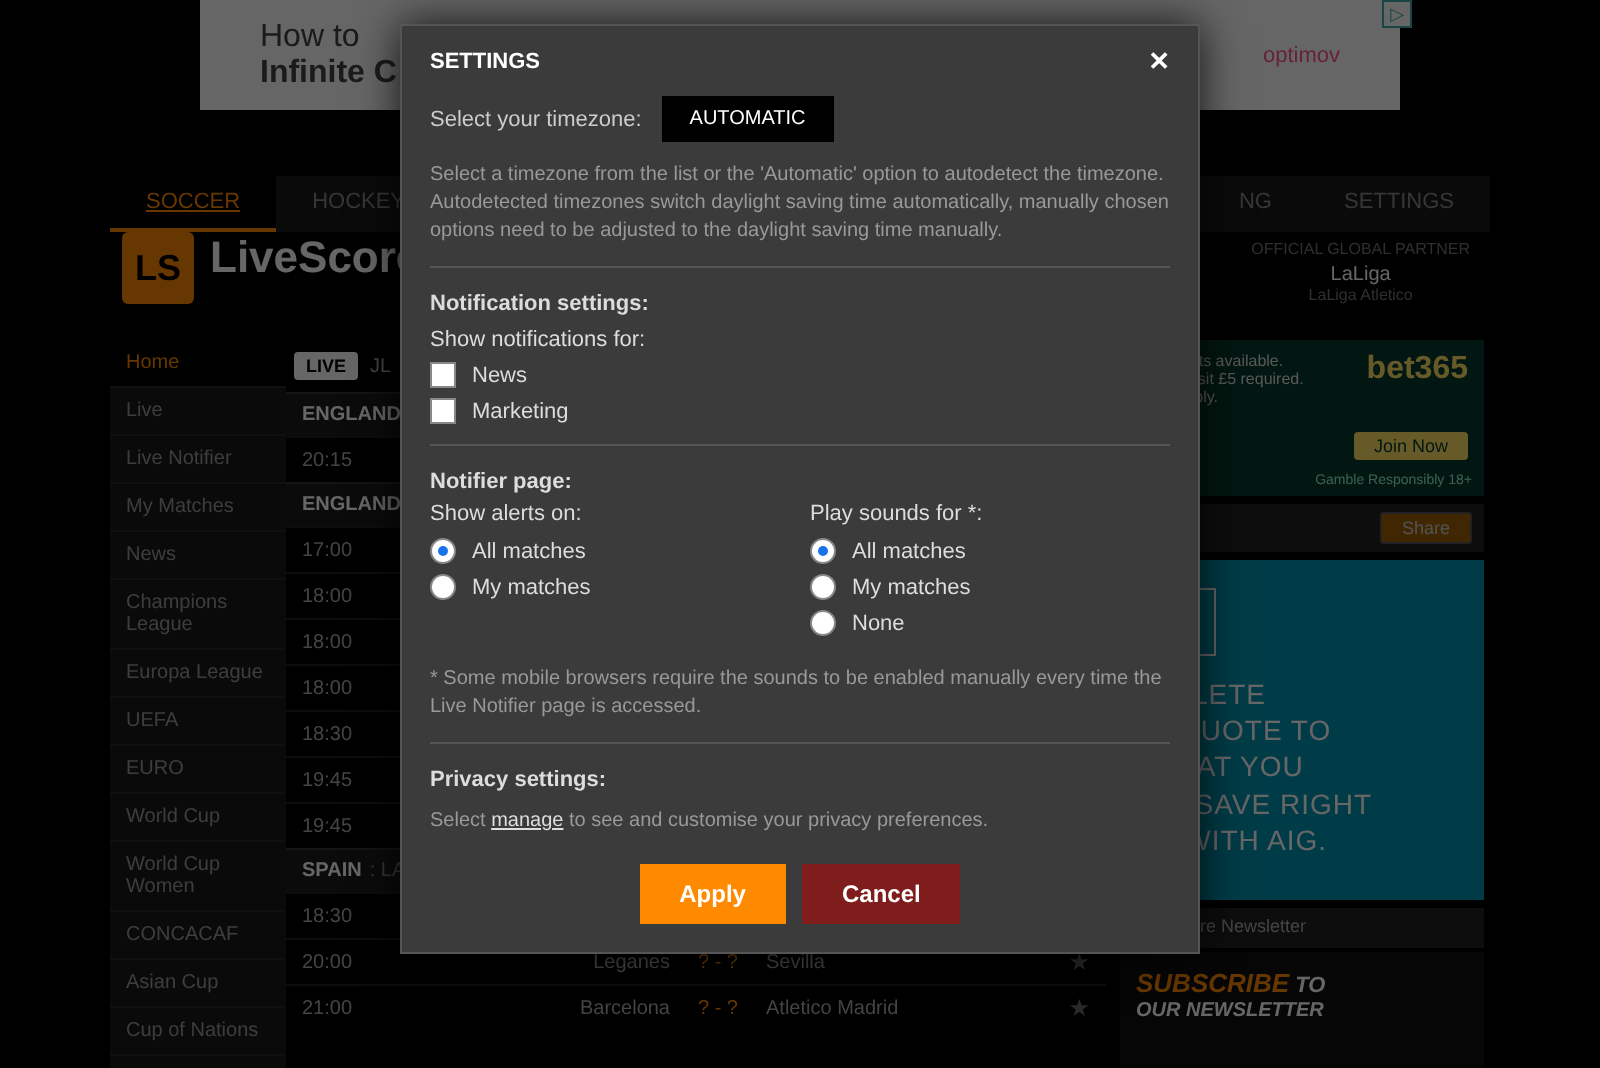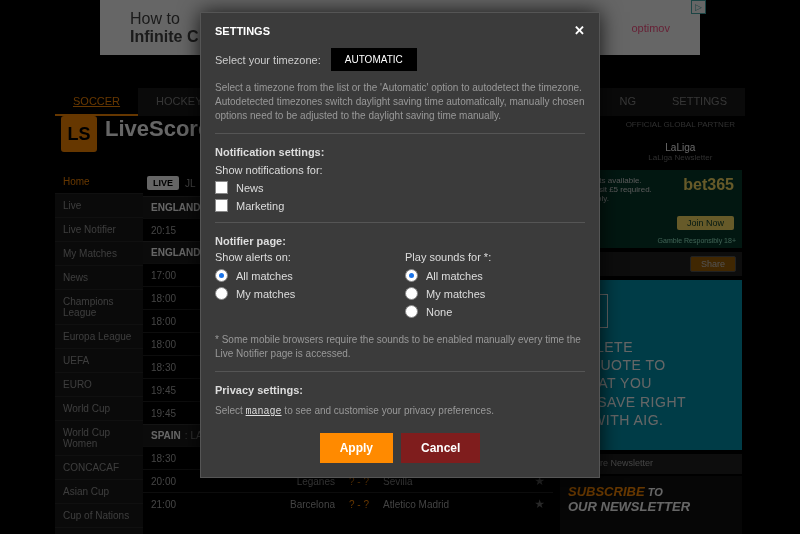--- a/index.html
+++ b/index.html
@@ -30,21 +30,21 @@
   .topnav .spacer { flex: 1; }
   
   .logorow {
     position: absolute; top: 116px; left: 55px; right: 55px; height: 54px;
     background: #000; display: flex; align-items: flex-start;
   }
   .logo-badge { width: 36px; height: 36px; background: #ff8a00; color: #000; font-weight: bold; font-size: 18px; display:flex; align-items:center; justify-content:center; margin: 0 8px 0 6px; border-radius:3px;}
   .logo-text { font-size: 22px; color: #fff; font-weight: bold;}
   .logo-text .tm { font-size: 9px; vertical-align: super;}
   .partner { position:absolute; top:120px; right:65px; font-size:8px; color:#777; text-align:center;}
-  .partner .laliga { color:#fff; font-size:10px; margin-top:13px;}
+  .partner .laliga { color:#fff; font-size:10px; margin-top:3px;}
   
   .sidebar { position: absolute; top: 170px; left: 55px; width: 88px; background: #1a1a1a; }
   .sidebar div { padding: 6px 8px; font-size: 10px; color: #999; border-bottom: 1px solid #2a2a2a; cursor:pointer;}
   .sidebar div.active { color: #ff8a00; background:#000;}
   
   .main { position: absolute; top: 170px; left: 143px; width: 410px; }
   .datebar { height: 26px; display: flex; align-items: center; gap: 6px; padding: 0 4px;}
   .live-pill { background: #fff; color:#000; font-weight:bold; font-size:9px; padding:2px 6px; border-radius:2px;}
   .jl { color:#aaa; font-size:10px;}
   .league-header { background:#1c1c1c; padding:5px 8px; font-size:10px; color:#aaa; display:flex; border-top:1px solid #333;}
@@ -62,21 +62,21 @@
   .ad-bet .brand { position:absolute; right:8px; top:6px; font-size:16px; font-weight:bold; color:#ffe066;}
   .ad-bet .join { position:absolute; right:8px; bottom:18px; background:#ffe066; color:#053a2c; padding:2px 10px; border-radius:2px; font-size:9px;}
   .ad-bet .resp { position:absolute; right:6px; bottom:4px; font-size:7px; color:#9ec;}
   .ad-sharebar { position:absolute; top:252px; left:560px; width:182px; height:24px; background:#222; display:flex; align-items:center; justify-content:flex-end; padding:0 6px;}
   .ad-sharebar button { font-size:9px; padding:2px 10px; background:#a16207; color:#ccc; border:1px solid #555; border-radius:2px;}
   .ad-aig { position:absolute; top:280px; left:560px; width:182px; height:170px; background:#0097b2; color:#fff; padding:14px; font-size:14px; line-height:1.3; letter-spacing:0.5px;}
   .ad-aig .sq { width:34px; height:34px; border:1px solid #fff; display:flex; align-items:center; justify-content:center; font-size:11px; margin-bottom:10px;}
   .ad-news { position:absolute; top:454px; left:560px; width:182px; height:20px; background:#222; color:#aaa; font-size:9px; padding:4px 8px;}
   .ad-sub { position:absolute; top:476px; left:560px; width:182px; height:58px; background:#111; padding:8px;}
   .ad-sub .t1 { color:#ff8a00; font-size:13px; font-weight:bold; font-style:italic;}
-  .ad-sub .t2 { color:#fff; font-size:13px; font-weight:bold; font-style:italic;}
+  .ad-sub .t2 { color:#fff; font-size:10px; font-weight:bold; font-style:italic;}
   
   .overlay { position:absolute; inset:0; background:rgba(0,0,0,0.6);}
   .modal {
     position:absolute; top:12px; left:200px; width:400px;
     background:#3b3b3b; color:#ccc;
     border:1px solid #555; box-shadow:0 0 20px rgba(0,0,0,0.8);
     padding:10px 14px 14px;
   }
   .modal-title { color:#fff; font-size:11px; font-weight:bold; display:flex; align-items:center;}
   .modal-title .x { margin-left:auto; color:#fff; cursor:pointer; font-size:13px; font-weight:bold;}
@@ -86,21 +86,21 @@
   .tz-row { display:flex; align-items:center; gap:10px; margin:10px 0;}
   .tz-btn { background:#000; color:#fff; padding:6px 14px; font-size:10px;text-align:right;}
   .chk-row, .rad-row { display:flex; align-items:center; gap:8px; margin:5px 0; font-size:11px; color:#ddd;}
   .chk { width:13px; height:13px; background:#fff; border:1px solid #888;}
   .rad { width:13px; height:13px; border-radius:50%; background:#fff; border:1px solid #888; position:relative;}
   .rad.checked::after { content:""; position:absolute; inset:3px; background:#1a73e8; border-radius:50%;}
   .two-col { display:flex; gap:10px; margin-top:4px;}
   .two-col > div { flex:1;}
   .col-head { font-size:11px; color:#ddd; margin-bottom:6px;}
   .hr { border-top:1px solid #555; margin:10px 0;}
-  .link { text-decoration:underline; color:#ddd;font-family:Liberation Mono, monospace;}
+  .link { text-decoration:underline; color:#ddd;}
   .btns { display:flex; justify-content:center; gap:8px; margin-top:14px;}
   .btn { padding:8px 20px; font-size:12px; font-weight:bold; color:#fff; border:none; cursor:pointer;}
   .btn.apply { background:#ff8a00;}
   .btn.cancel { background:#7f1d1d;}
 </style>
 </head>
 <body>
 
 <div class="ad-top">
   <div class="left">
@@ -125,21 +125,21 @@
 
 <div class="logorow">
   <div class="logo-badge">LS</div>
   <div class="logo-text">
     <span>LiveScore</span><span class="tm">™</span>
   </div>
 </div>
 <div class="partner">
   <div>OFFICIAL GLOBAL PARTNER</div>
   <div class="laliga">LaLiga</div>
-  <div style="font-size:8px;">LaLiga Newsletter</div>
+  <div style="font-size:8px;">LaLiga Atletico</div>
 </div>
 
 <div class="sidebar" id="sidebar">
     <div class="active">Home</div>
     <div>Live</div>
     <div>Live Notifier</div>
     <div>My Matches</div>
     <div>News</div>
     <div>Champions League</div>
     <div>Europa League</div>

